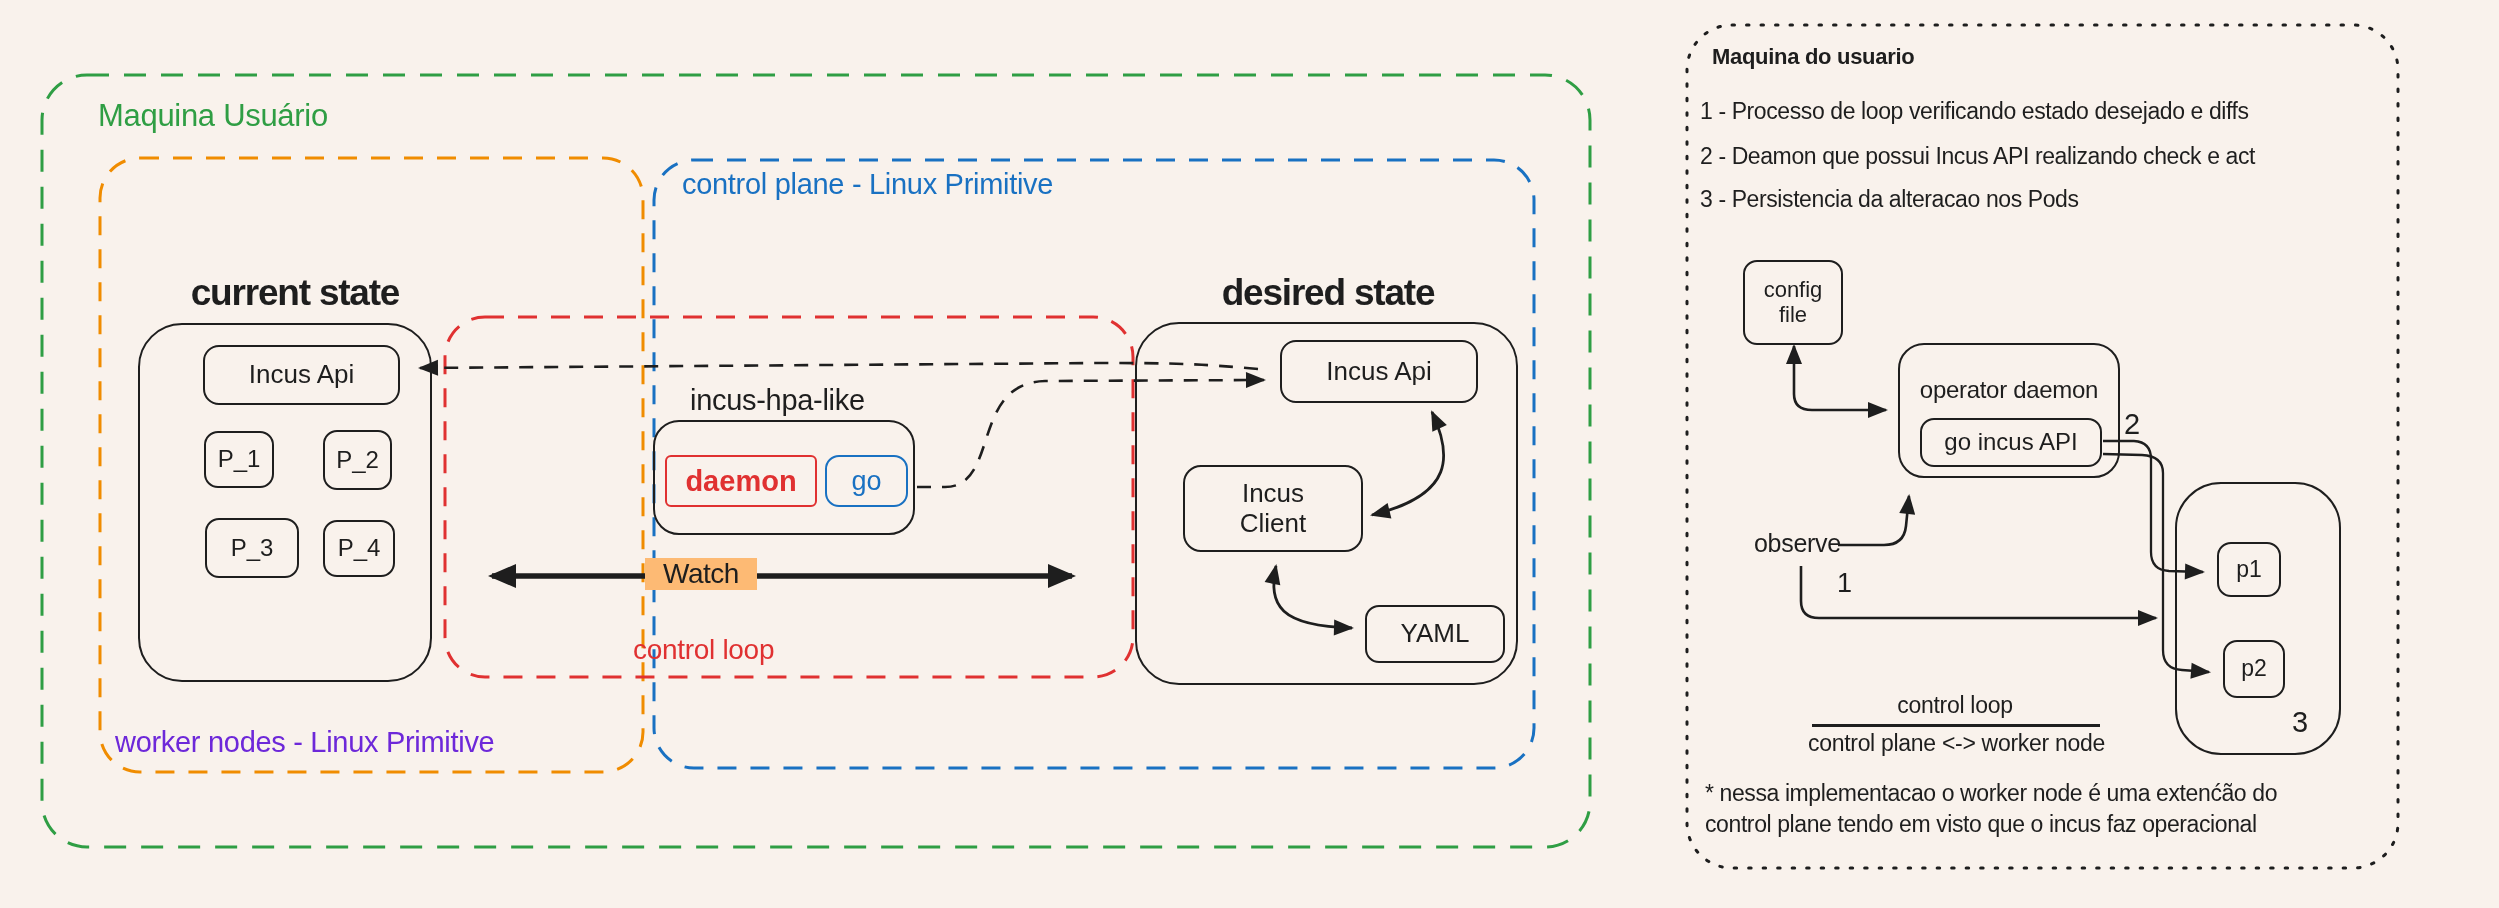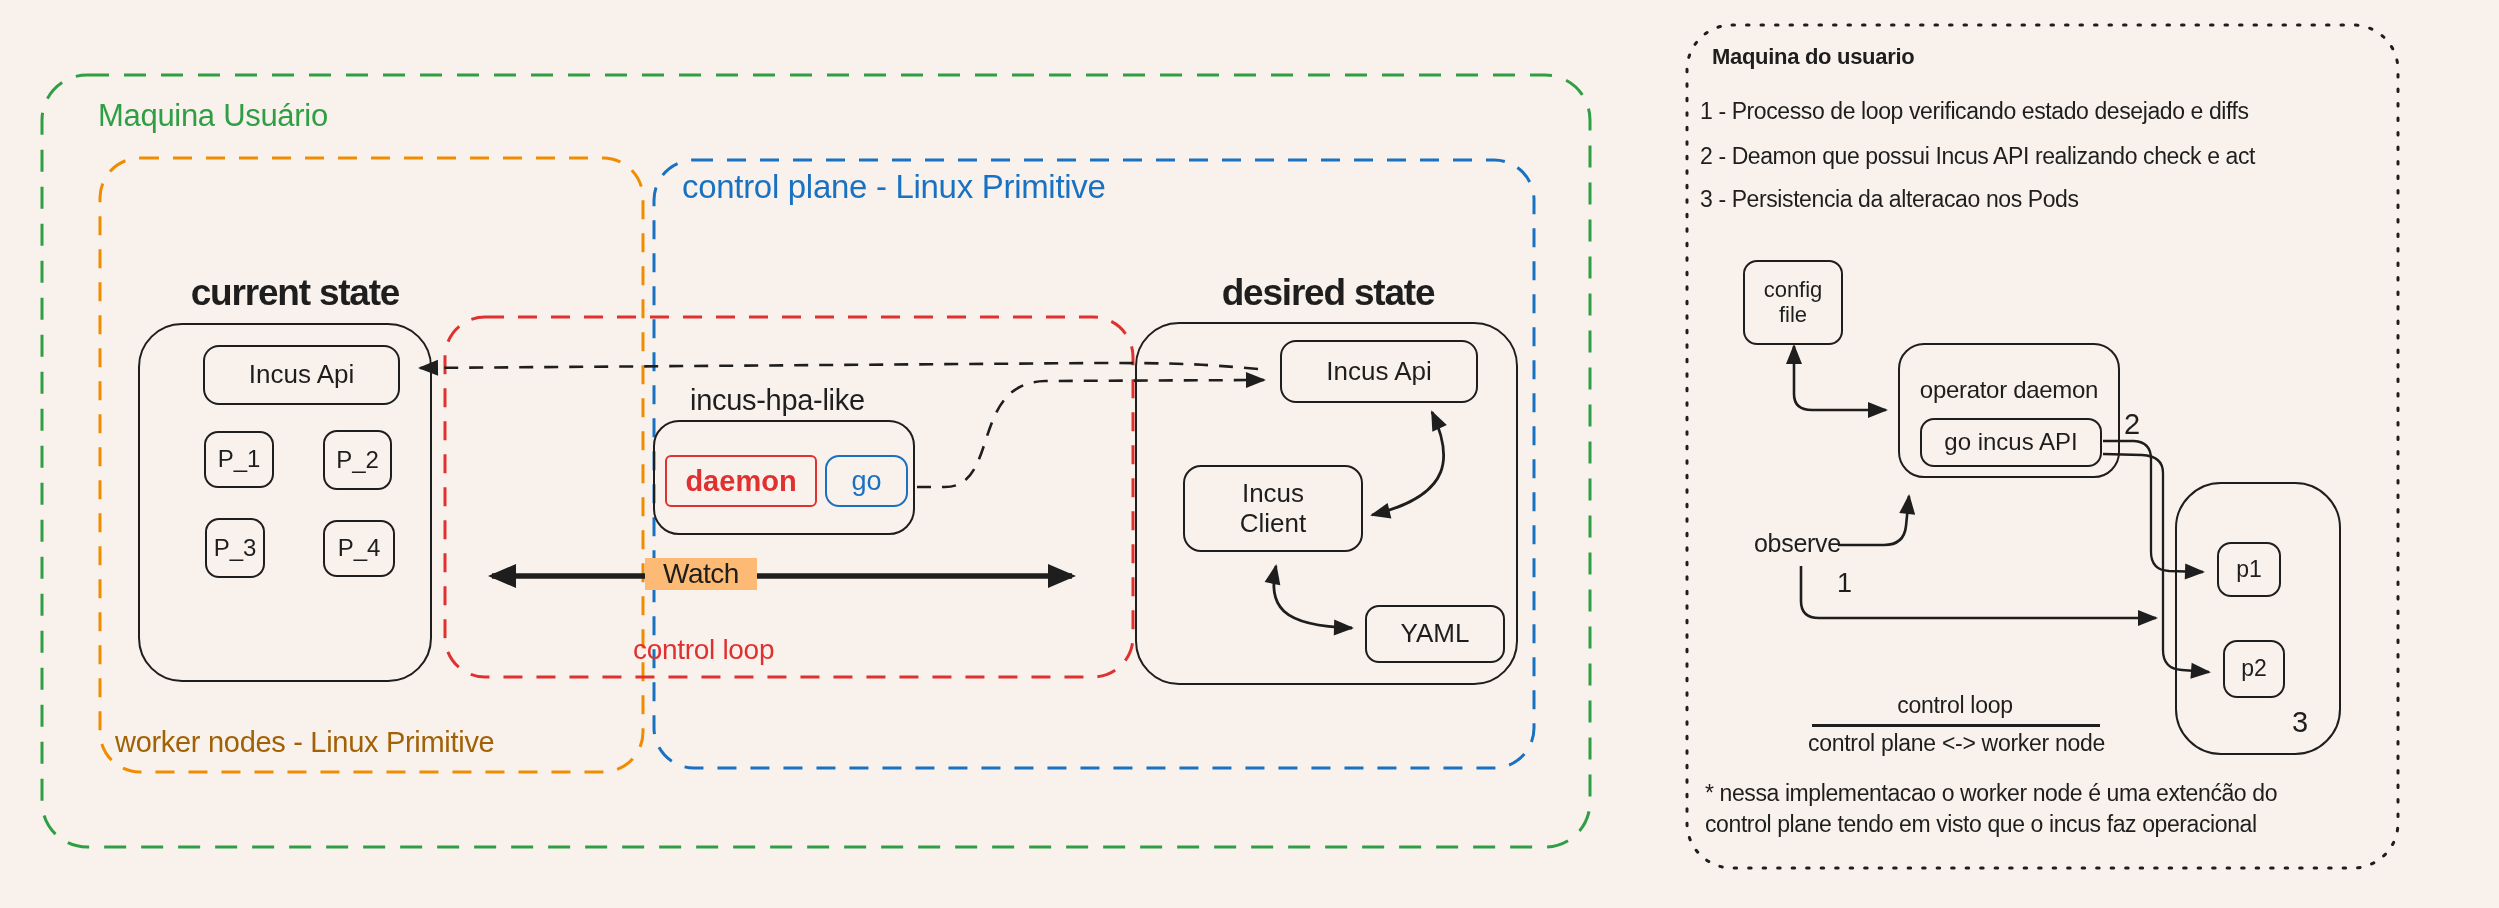--- a/index.html
+++ b/index.html
@@ -17,21 +17,21 @@
   }
   .lbl{position:absolute;white-space:nowrap;letter-spacing:-0.3px;}
   .title{
     position:absolute;text-align:center;font-size:37px;font-weight:600;
     letter-spacing:-1.2px;white-space:nowrap;
   }
   .note{position:absolute;font-size:23px;letter-spacing:-0.4px;white-space:nowrap;}
   .red-t{color:#e03131;}
   .blue-t{color:#1971c2;}
   .green-t{color:#2f9e44;}
-  .orange-t{color:#a16207;}
+  .orange-t{color:#6d28d9;}
   .ratio-line{position:absolute;background:#1e1e1e;height:2.5px;}
   .watch-lbl{
     position:absolute;background:#fdba74;text-align:center;font-size:28px;
     padding:0 6px;z-index:5;letter-spacing:-0.5px;
   }
 </style>
 </head>
 <body>
 
 <svg class="layer" viewBox="0 0 2499 908">
@@ -71,29 +71,29 @@
   <path d="M1838,545 L1884,545 Q1904,545 1906,526 L1909,496" fill="none" stroke="#1e1e1e" stroke-width="2.6" marker-end="url(#ah)"></path>
 
   <path d="M1801,566 L1801,601 Q1801,618 1819,618 L2156,618" fill="none" stroke="#1e1e1e" stroke-width="2.6" marker-end="url(#ah)"></path>
 
   <path d="M2103,441 L2134,441 Q2151,442 2151,459 L2151,552 Q2151,570 2169,571 L2203,572" fill="none" stroke="#1e1e1e" stroke-width="2.3" marker-end="url(#ah)"></path>
   <path d="M2103,454 L2142,455 Q2163,456 2163,473 L2163,650 Q2163,669 2182,670 L2209,672" fill="none" stroke="#1e1e1e" stroke-width="2.3" marker-end="url(#ah)"></path>
 </svg>
 
 <div class="lbl green-t" style="left:98px;top:98px;font-size:31px;">Maquina Usuário</div>
 <div class="lbl orange-t" style="left:115px;top:726px;font-size:29px;">worker nodes - Linux Primitive</div>
-<div class="lbl blue-t" style="left:682px;top:168px;font-size:33px;text-align:right;">control plane - Linux Primitive</div>
+<div class="lbl blue-t" style="left:682px;top:168px;font-size:29px;text-align:right;">control plane - Linux Primitive</div>
 <div class="lbl red-t" style="left:633px;top:634px;font-size:28px;">control loop</div>
 
 <div class="title" style="left:145px;top:272px;width:300px;">current state</div>
 <div class="box" style="left:138px;top:323px;width:294px;height:359px;border-radius:44px;"></div>
 <div class="box" style="left:203px;top:345px;width:197px;height:60px;border-radius:16px;font-size:26px;">Incus Api</div>
 <div class="box" style="left:204px;top:431px;width:70px;height:57px;border-radius:14px;font-size:24px;">P_1</div>
 <div class="box" style="left:323px;top:430px;width:69px;height:60px;border-radius:14px;font-size:24px;">P_2</div>
-<div class="box" style="left:205px;top:518px;width:60px;height:60px;border-radius:14px;font-size:24px;">P_3</div>
+<div class="box" style="left:205px;top:518px;width:94px;height:60px;border-radius:14px;font-size:24px;">P_3</div>
 <div class="box" style="left:323px;top:520px;width:72px;height:57px;border-radius:14px;font-size:24px;">P_4</div>
 
 <div class="lbl" style="left:690px;top:384px;font-size:29px;">incus-hpa-like</div>
 <div class="box" style="left:653px;top:420px;width:262px;height:115px;border-radius:26px;"></div>
 <div class="box red-t" style="left:665px;top:455px;width:152px;height:52px;border-radius:6px;font-size:29px;border-color:#e03131;font-weight:bold;">daemon</div>
 <div class="box blue-t" style="left:825px;top:455px;width:83px;height:52px;border-radius:14px;font-size:27px;border-color:#1971c2;">go</div>
 
 <div class="watch-lbl" style="left:645px;top:558px;width:100px;">Watch</div>
 
 <div class="title" style="left:1178px;top:272px;width:300px;">desired state</div>

